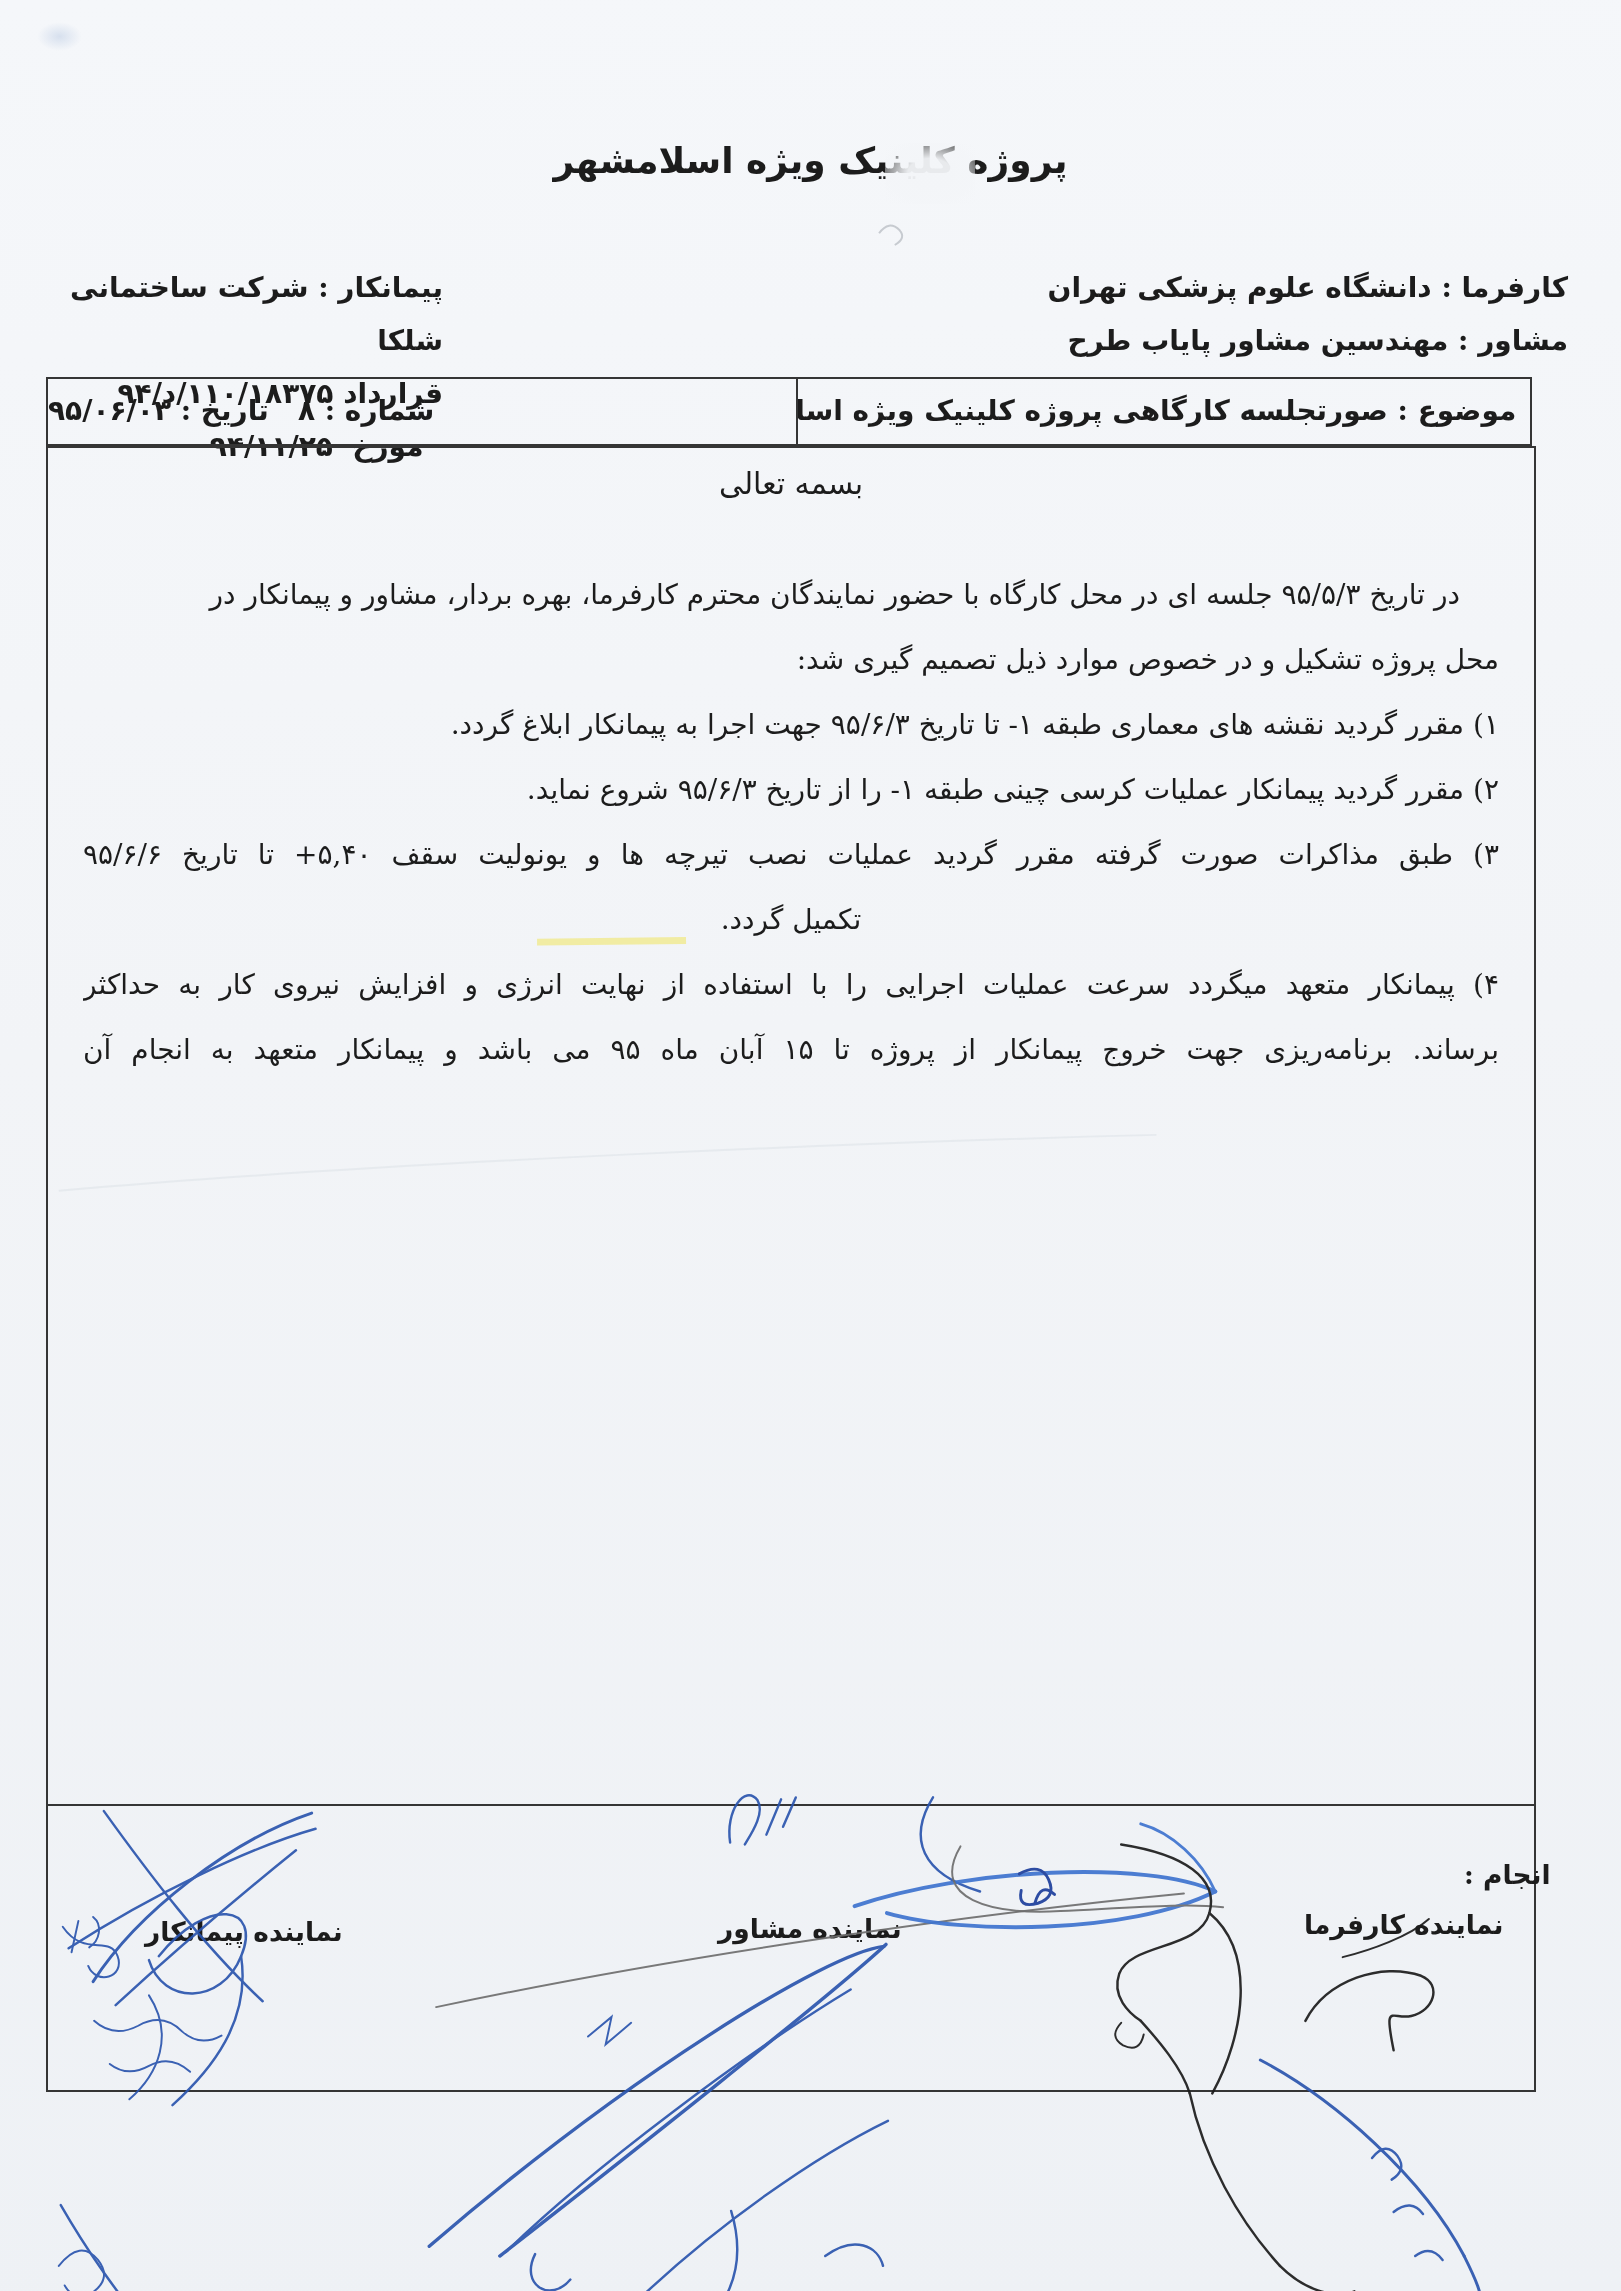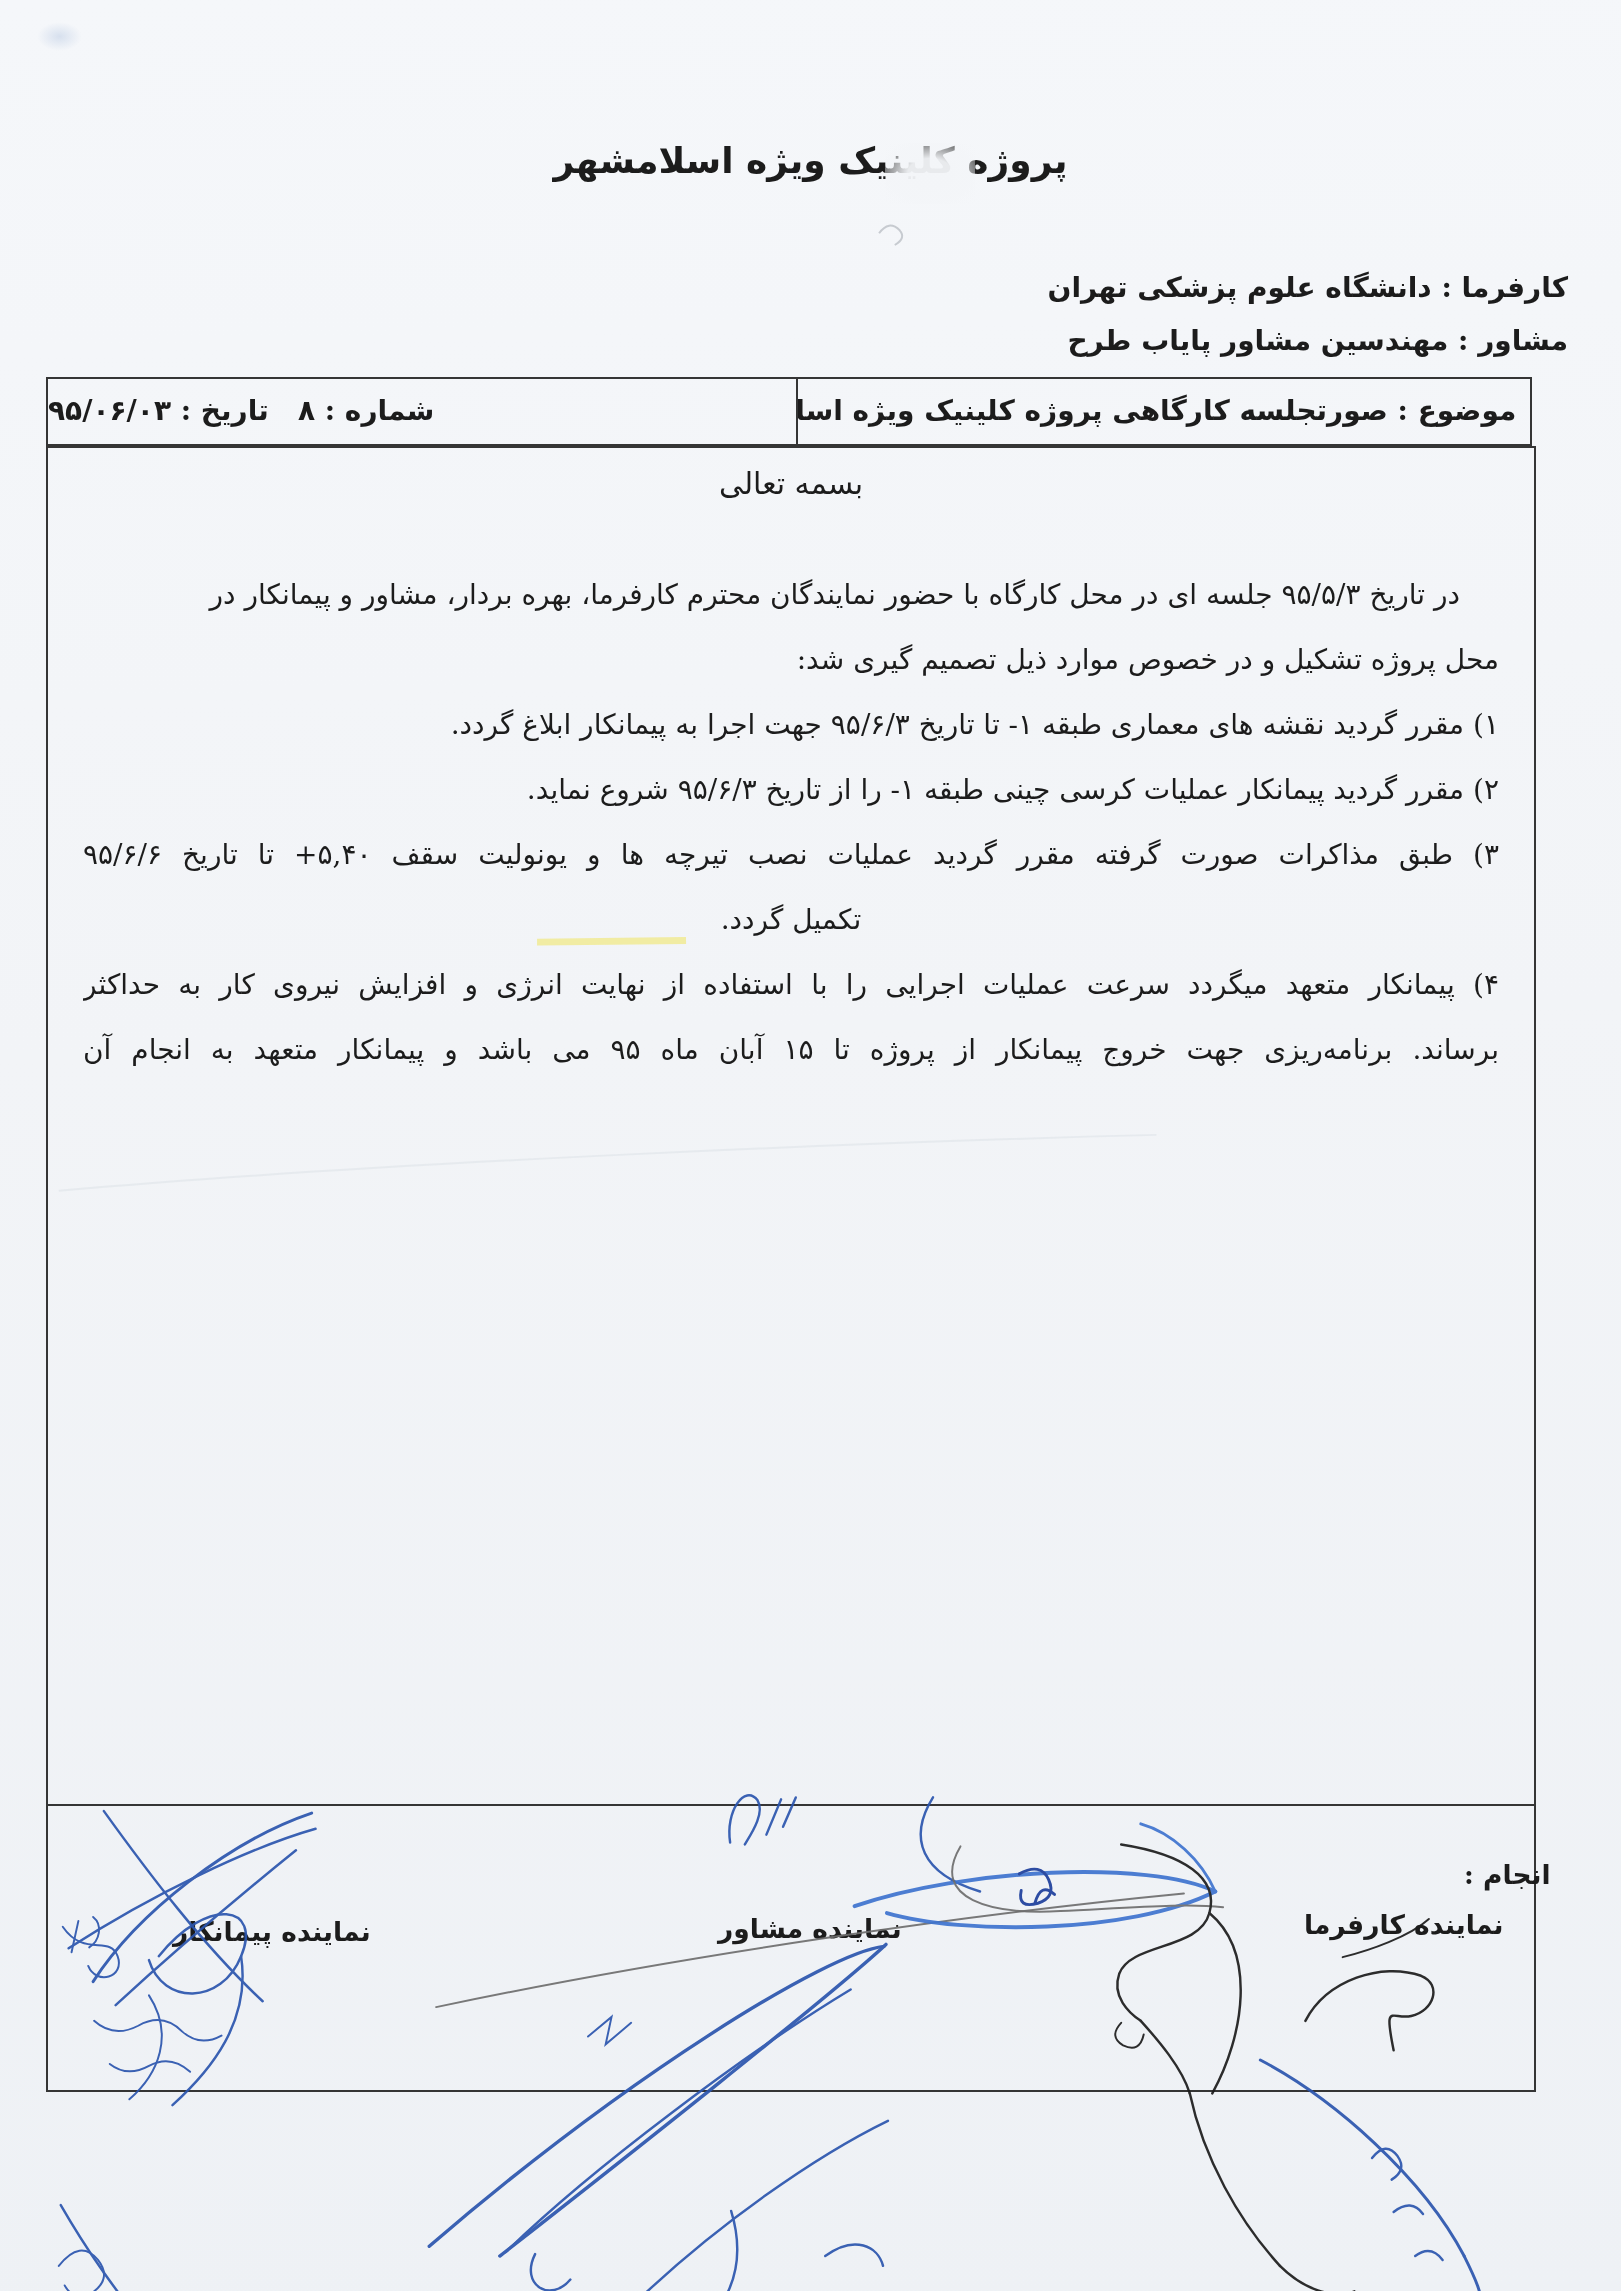--- a/index.html
+++ b/index.html
@@ -47,21 +47,21 @@
   .ln.j{text-align:justify;text-align-last:justify;white-space:normal;height:65px;overflow:hidden;}
   .ln.ind{padding-right:39px;}
   .sig-divider{
     position:absolute;top:1356px;left:-2px;right:-2px;
     border-top:2px solid #353535;
   }
   .sig-label{position:absolute;font-size:26.5px;font-weight:700;z-index:2;white-space:nowrap;}
   .lbl-emza{top:1859px;left:1464px;}
   .lbl-karfarma{top:1909px;left:1304px;}
   .lbl-moshaver{top:1913px;left:718px;}
-  .lbl-peymankar{top:1916px;left:145px;margin-left:28px;}
+  .lbl-peymankar{top:1916px;left:145px;}
   .sig-svg{position:absolute;inset:0;z-index:5;pointer-events:none;}
   .corner-smudge{
     position:absolute;top:21.6px;left:37px;width:45px;height:29px;
     background:radial-gradient(ellipse at center,rgba(190,205,228,.55),rgba(190,205,228,0) 70%);
   }
 </style>
 </head>
 <body>
 
 <div class="page">
@@ -69,20 +69,24 @@
   <div class="corner-smudge"></div>
 
   <div class="doc-title">پروژه کلینیک ویژه اسلامشهر</div>
   <div class="smudge"></div>
 
   <div class="hdr hdr-right">
     <div>کارفرما : دانشگاه علوم پزشکی تهران</div>
     <div>مشاور : مهندسین مشاور پایاب طرح</div>
   </div>
 
+  <div class="hdr hdr-left">
+    <div>پیمانکار : شرکت ساختمانی شلکا</div>
+    <div>قرارداد ۱۸۳۷۵/‏۱۱۰/د/۹۴ &nbsp;&nbsp;مورخ &nbsp;۹۴/۱۱/۲۵</div>
+  </div>
 
   <div class="meta-row">
     <div class="meta-cell meta-subject">موضوع : صورتجلسه کارگاهی پروژه کلینیک ویژه اسلامشهر</div>
     <div class="meta-cell meta-number">شماره : ۸ &nbsp;&nbsp;تاریخ : ۹۵/۰۶/۰۳</div>
   </div>
 
   <div class="main-box">
     <div class="besmele">بسمه تعالی</div>
     <div class="body-text">
       <div class="ln r ind">در تاریخ ۹۵/۵/۳ جلسه ای در محل کارگاه با حضور نمایندگان محترم کارفرما، بهره بردار، مشاور و پیمانکار در</div>

